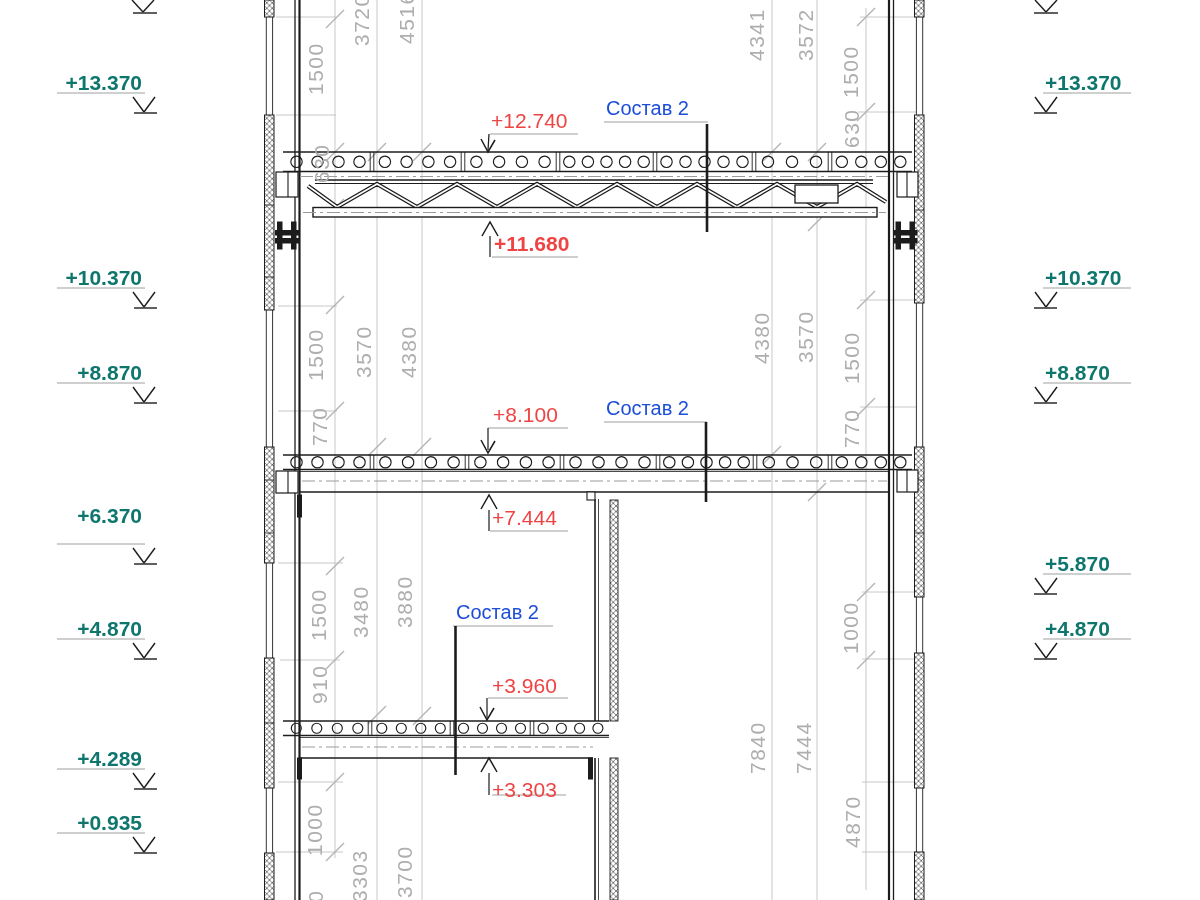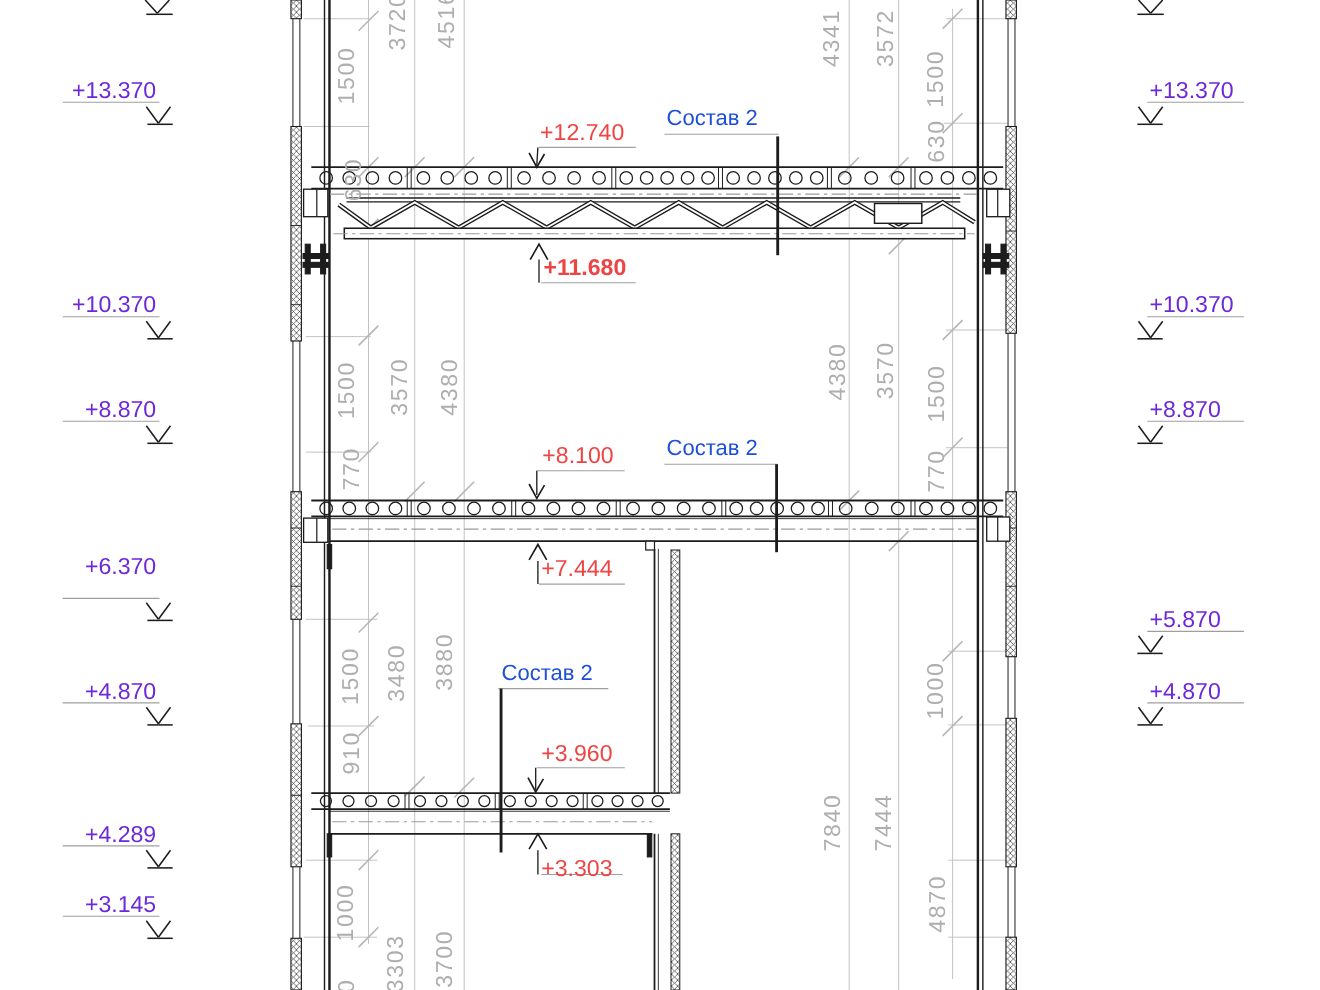--- a/index.html
+++ b/index.html
@@ -1,20 +1,20 @@
 <!DOCTYPE html>
 <html><head>
 <meta charset="utf-8">
 <style>
   html,body{margin:0;padding:0;background:#fff;}
   #canvas{position:relative;width:1200px;height:900px;background:#ffffff;overflow:hidden;
           font-family:"Liberation Sans", sans-serif;}
   #linework{position:absolute;left:0;top:0;}
   .lvl{position:absolute;font-size:21px;color:#ef4444;white-space:nowrap;}
-  .elev{position:absolute;font-size:21px;color:#6d28d9;width:92px;white-space:nowrap;}
+  .elev{position:absolute;font-size:21px;color:#0f766e;width:92px;white-space:nowrap;font-weight:bold;}
   .elev.l{text-align:right;}
   .elev.r{text-align:left;}
   .comp{position:absolute;font-size:20px;color:#1d4ed8;white-space:nowrap;}
   .dim{position:absolute;font-size:21px;color:#aeaeae;letter-spacing:1.5px;white-space:nowrap;
        transform:rotate(-90deg);transform-origin:0 0;line-height:22px;}
 </style>
 </head>
 <body>
 
 <div id="canvas">
@@ -340,21 +340,21 @@
         <line x1="1034" y1="13" x2="1058" y2="13" stroke="#1c1c1c" stroke-width="1.4"></line>
       </g>
   </svg>
   <div id="labels">
       <div class="elev l" style="left: 50px; top: 71px;">+13.370</div>
       <div class="elev l" style="left: 50px; top: 266px;">+10.370</div>
       <div class="elev l" style="left: 50px; top: 361px;">+8.870</div>
       <div class="elev l" style="left: 50px; top: 504px;">+6.370</div>
       <div class="elev l" style="left: 50px; top: 617px;">+4.870</div>
       <div class="elev l" style="left: 50px; top: 747px;">+4.289</div>
-      <div class="elev l" style="left: 50px; top: 811px;">+3.145</div>
+      <div class="elev l" style="left: 50px; top: 811px;">+0.935</div>
       <div class="elev r" style="left: 1045px; top: 71px;">+13.370</div>
       <div class="elev r" style="left: 1045px; top: 266px;">+10.370</div>
       <div class="elev r" style="left: 1045px; top: 361px;">+8.870</div>
       <div class="elev r" style="left: 1045px; top: 552px;">+5.870</div>
       <div class="elev r" style="left: 1045px; top: 617px;">+4.870</div>
       <div class="lvl" style="left: 491px; top: 109px;">+12.740</div>
       <div class="lvl" style="left: 494px; top: 232px; font-weight: bold;">+11.680</div>
       <div class="lvl" style="left: 493px; top: 403px;">+8.100</div>
       <div class="lvl" style="left: 492px; top: 506px; text-align: center;">+7.444</div>
       <div class="lvl" style="left: 492px; top: 674px;">+3.960</div>

